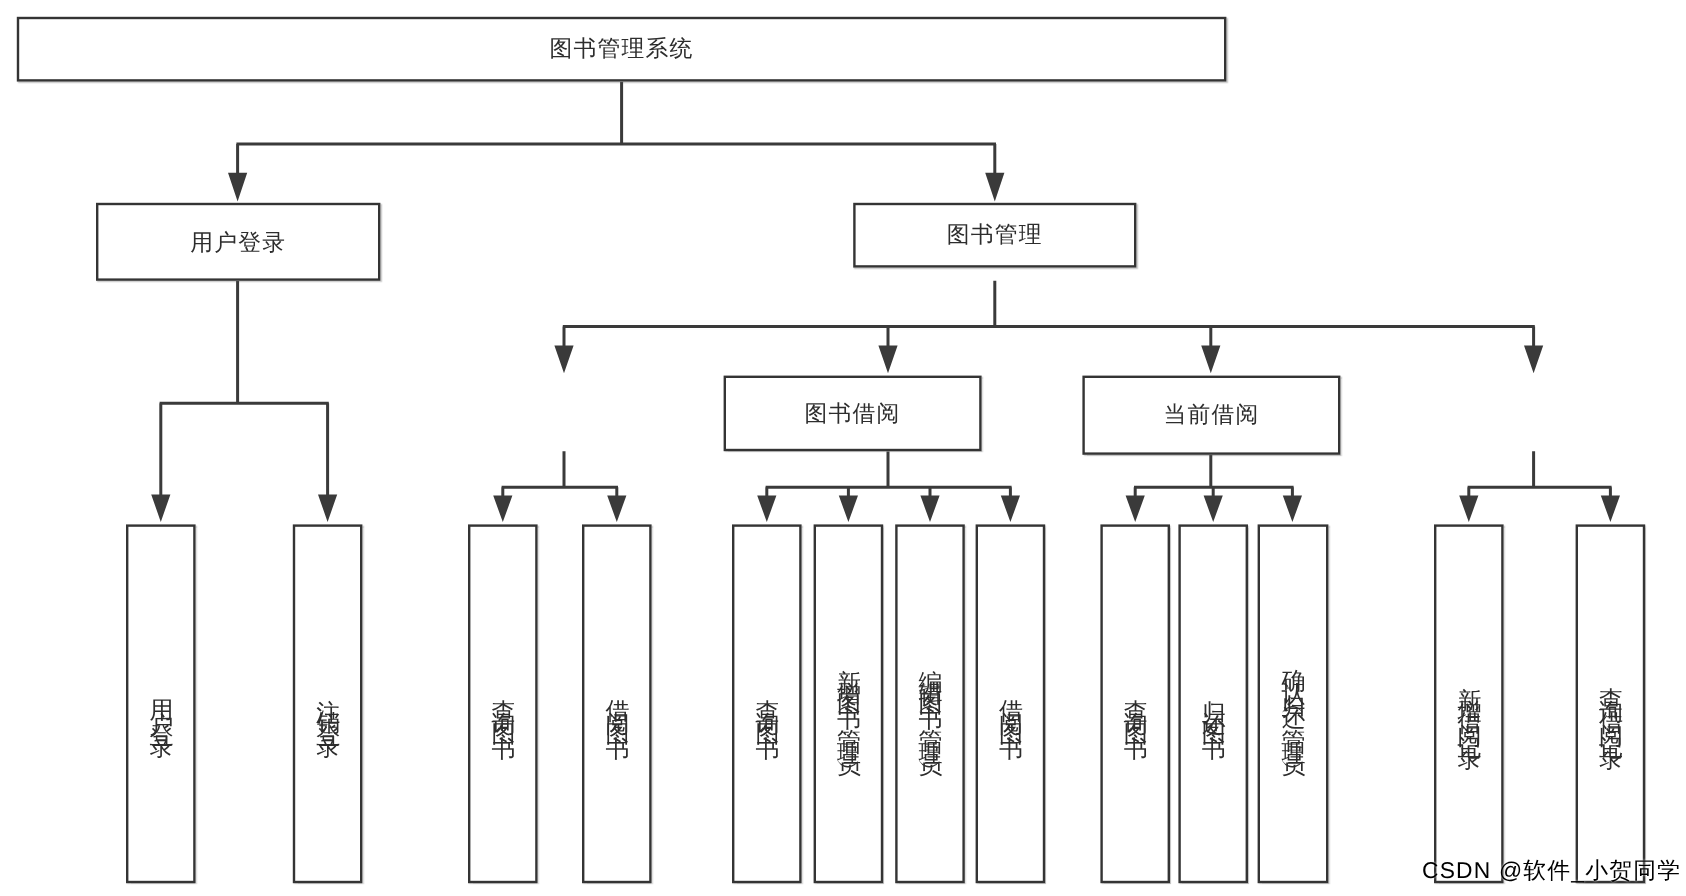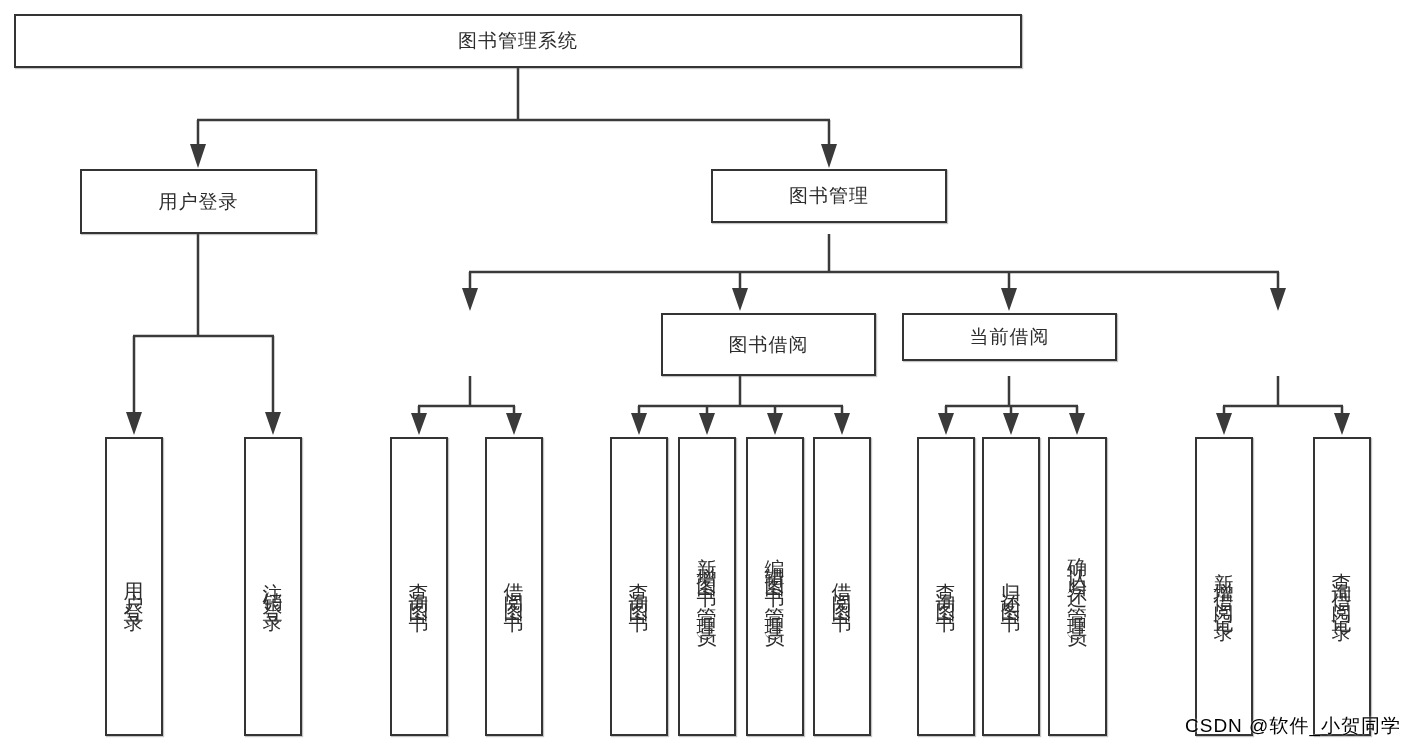--- a/index.html
+++ b/index.html
@@ -96,22 +96,22 @@
          M1069 413 L1085 413 L1077 435 Z
          M1216 413 L1232 413 L1224 435 Z
          M1334 413 L1350 413 L1342 435 Z"></path>
   </svg>
 
   <div class="node h" style="left:14px; top:14px; width:1008px; height:54px;">图书管理系统</div>
 
   <div class="node h" style="left:80px; top:169px; width:237px; height:65px;">用户登录</div>
   <div class="node h" style="left:711px; top:169px; width:236px; height:54px;">图书管理</div>
 
-  <div class="node h" style="left:661px; top:313px; width:215px; height:63px;">图书借阅</div>
-  <div class="node h" style="left:902px; top:313px; width:215px; height:48px;">当前借阅</div>
+  <div class="node h" style="left:603px; top:313px; width:215px; height:63px;">图书借阅</div>
+  <div class="node h" style="left:902px; top:313px; width:215px; height:66px;">当前借阅</div>
 
   <div class="node v" style="left:105px; top:437px; width:58px; height:299px;">
     <span>用户登录</span>
   </div>
   <div class="node v" style="left:244px; top:437px; width:58px; height:299px;">
     <span>注销登录</span>
   </div>
 
   <div class="node v" style="left:390px; top:437px; width:58px; height:299px;">
     <span>查询图书</span>

